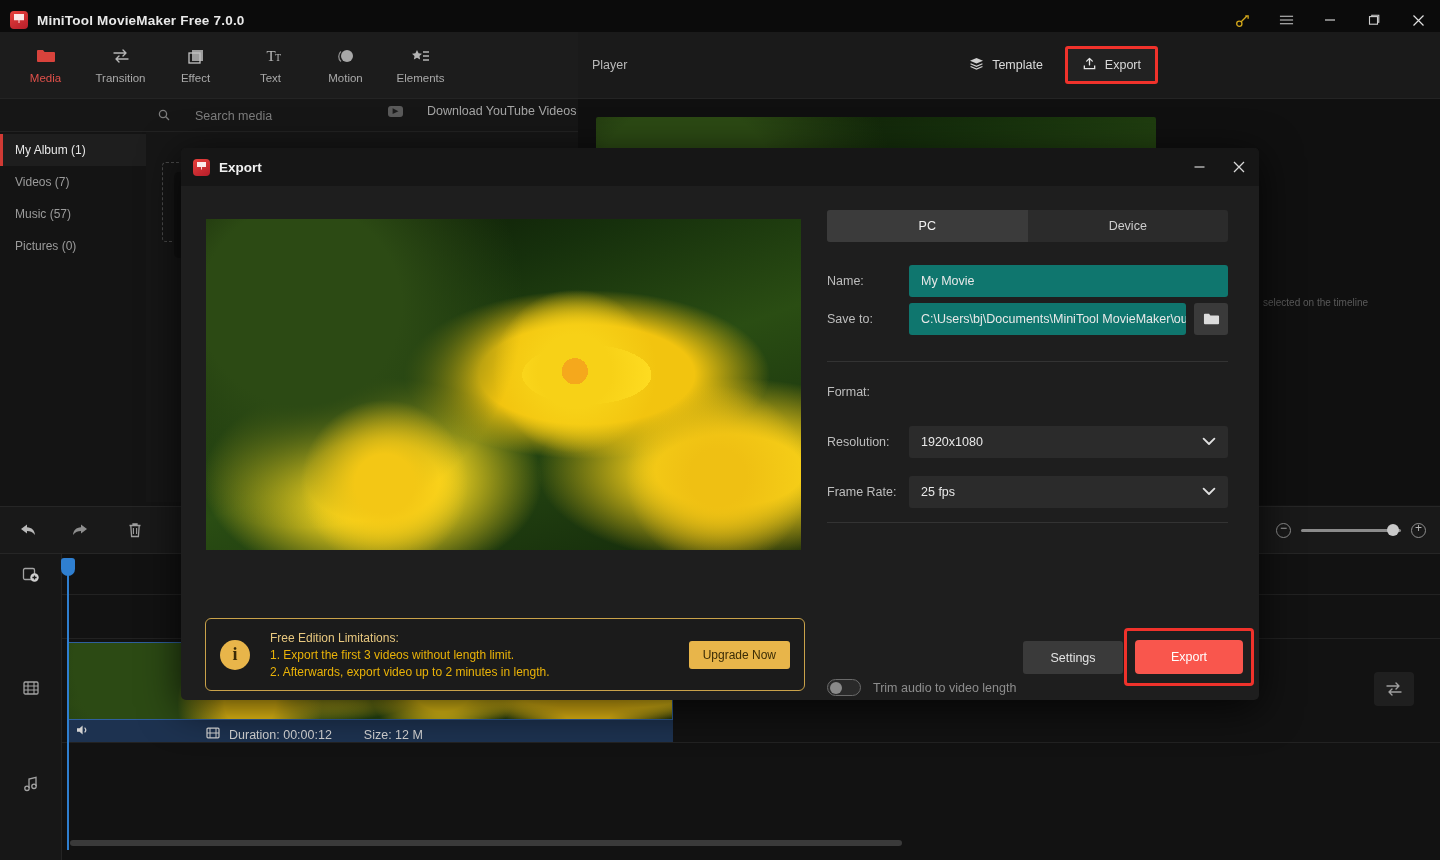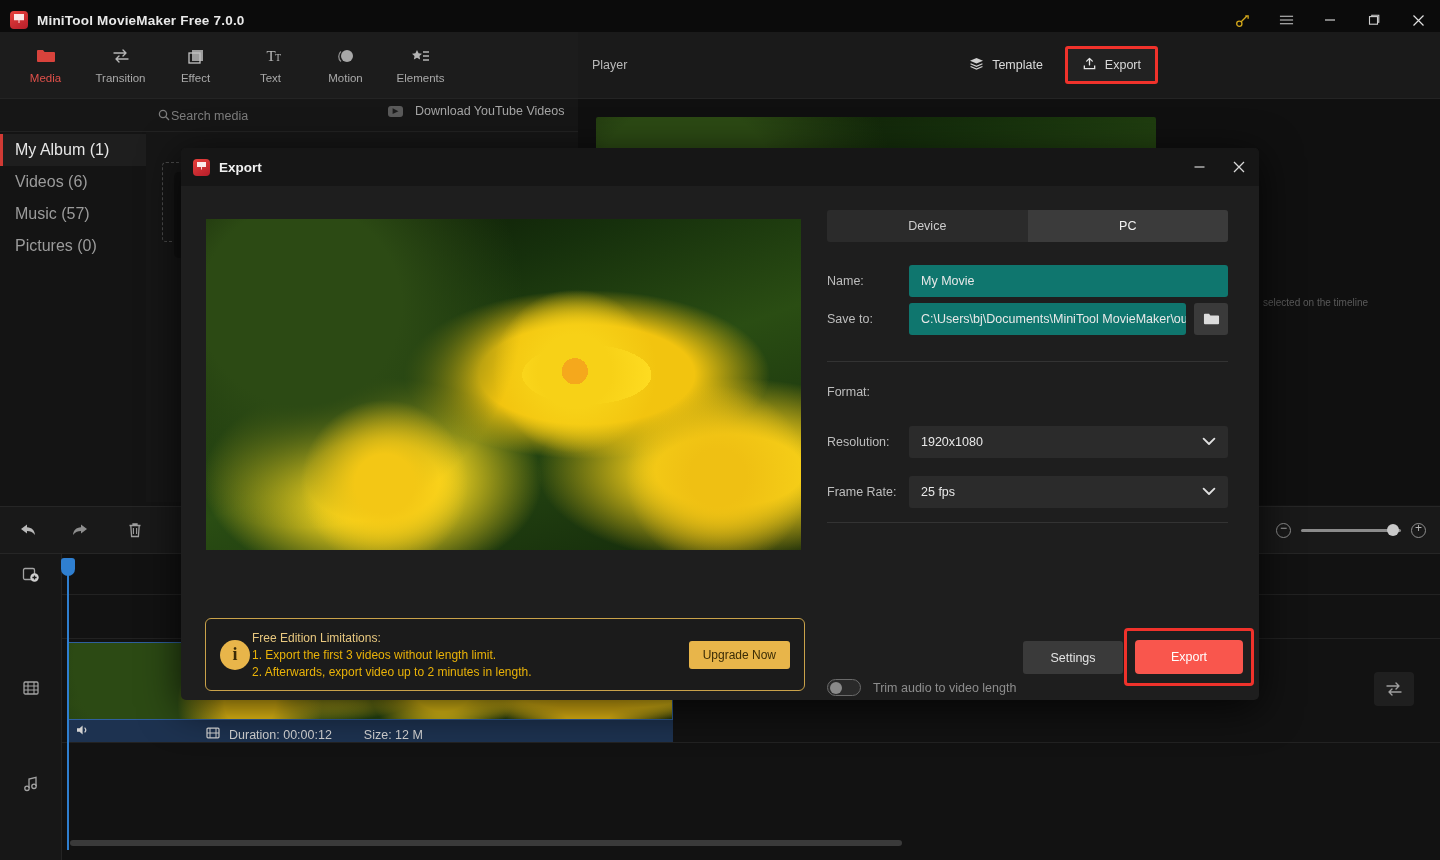--- a/index.html
+++ b/index.html
@@ -48,40 +48,40 @@
   .navtab.active { color: #e0504a; }
 
   
   .mediabar {
     position: absolute; left: 0; top: 99px; width: 578px; height: 33px;
     background: #161616; border-bottom: 1px solid #222;
     display: flex; align-items: center;
   }
   .search-box {
     position: absolute; left: 158px; top: 104px; width: 180px; height: 24px;
-    display: flex; align-items: center; gap: 1px; color: #7d7d7d; font-size: 12.5px;
+    display: flex; align-items: center; gap: 25px; color: #7d7d7d; font-size: 12.5px;
   }
   .yt-link {
     position: absolute; left: 388px; top: 104px; display: flex; align-items: center;
-    gap: 12px; color: #a5a5a5; font-size: 12.5px;
+    gap: 24px; color: #a5a5a5; font-size: 12.5px;
   }
   .yt-badge {
     width: 15px; height: 11px; border-radius: 3px; background: #5a5a5a;
     color:#1c1c1c; font-size:7px; display:flex; align-items:center; justify-content:center;
     font-weight:bold;
   }
 
   
   .sidebar {
     position: absolute; left: 0; top: 132px; width: 146px; height: 370px;
     background: #141414; padding-top: 2px;
   }
   .side-item {
     height: 32px; display: flex; align-items: center; padding-left: 15px;
-    color: #9b9b9b; font-size: 16px; position: relative;
+    color: #9b9b9b; font-size: 12px; position: relative;
   }
   .side-item.active { background: #1e1e1e; color: #e6e6e6; }
   .side-item.active::before {
     content: ""; position: absolute; left: 0; top: 0; width: 3px; height: 100%;
     background: #d03a34;
   }
 
   
   .mediapane { position:absolute; left:146px; top:132px; width:432px; height:370px; background:#161616; }
   .dropzone {
@@ -237,21 +237,21 @@
   .notice {
     position: absolute; left: 24px; top: 470px; width: 600px; height: 73px;
     border: 1px solid #c9a24a; border-radius: 6px; background: #1b1b1b;
     display: flex; align-items: center; padding: 0 14px;
   }
   .notice-ico {
     width: 30px; height: 30px; border-radius: 50%; background: #e8b54a; flex: none;
     display: flex; align-items: center; justify-content: center;
     color: #3a2a06; font-weight: bold; font-size: 18px; font-family: "Liberation Serif", serif;
   }
-  .notice-lines { margin-left: 2px; display: flex; flex-direction: column; gap: 3px; }
+  .notice-lines { margin-left: 20px; display: flex; flex-direction: column; gap: 3px; }
   .notice-lines div { color: #eab308; font-size: 12px; }
   .notice-lines div:first-child { color: #e8c87f; }
   .upgrade-btn {
     margin-left: auto; background: #e8b54a; color: #3b2c06; font-size: 12px;
     padding: 7px 14px; border-radius: 3px;
   }
 
   .settings-btn {
     position: absolute; left: 842px; top: 493px; width: 100px; height: 33px; border-radius: 3px;
     background: #3a3a3a; color: #e2e2e2; font-size: 12.5px;
@@ -373,21 +373,21 @@
   <div class="yt-link">
     <span class="yt-badge">▶</span>
     <span>Download YouTube Videos</span>
   </div>
 
   <div class="sidebar">
     <div class="side-item active">
       <span>My Album (1)</span>
     </div>
     <div class="side-item">
-      <span>Videos (6)</span>
+      <span>Videos (7)</span>
     </div>
     <div class="side-item">
       <span>Music (57)</span>
     </div>
     <div class="side-item">
       <span>Pictures (0)</span>
     </div>
   </div>
 
   <div class="mediapane">
@@ -543,22 +543,22 @@
             <rect x="1" y="2.2" width="12" height="9.6" rx="1" fill="none" stroke="#c5c5c5" stroke-width="1.2"></rect>
             <path d="M4 2.2v9.6M10 2.2v9.6M1 7h12" stroke="#c5c5c5" stroke-width="1"></path>
           </svg>
       </span>
       <span>Duration: 00:00:12</span>
       <span class="gap"></span>
       <span>Size: 12 M</span>
     </div>
 
     <div class="seg-wrap">
+      <div class="seg active">PC</div>
       <div class="seg">Device</div>
-      <div class="seg active">PC</div>
     </div>
 
     <div class="frow" style="top:117px;">
       <div class="flabel">Name:</div>
       <div class="finput" style="width:319px">My Movie</div>
     </div>
 
     <div class="frow" style="top:155px;">
       <div class="flabel">Save to:</div>
       <div class="finput" style="width:277px">C:\Users\bj\Documents\MiniTool MovieMaker\outp</div>

